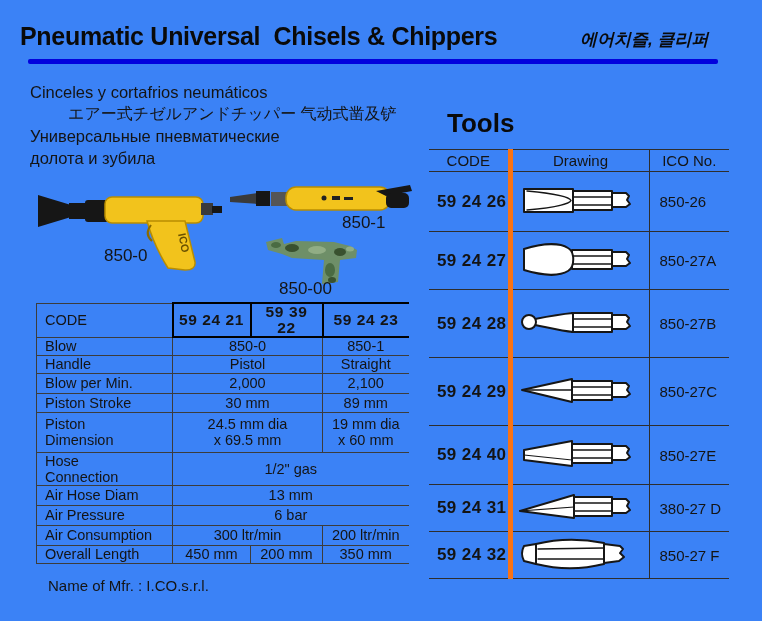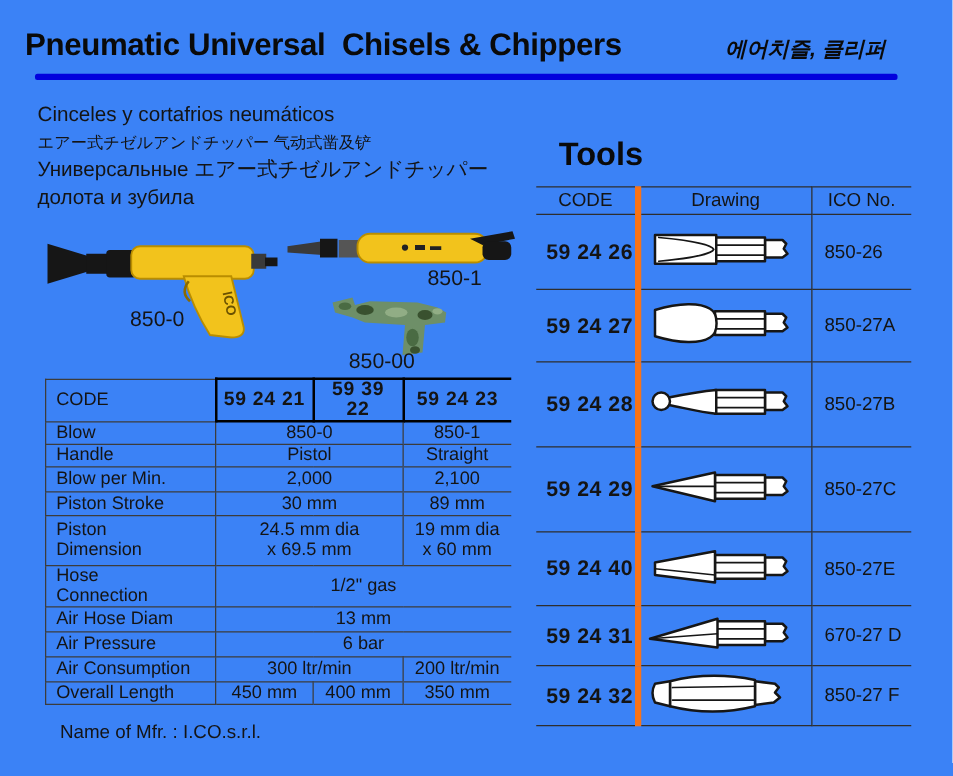--- a/index.html
+++ b/index.html
@@ -12,21 +12,21 @@
     left:20px;top:22px;font-size:25px;font-weight:bold;letter-spacing:-0.3px;
     white-space:pre;color:#0a0a0a;
   }
   .page-title-kr{
     left:580px;top:28px;font-size:17px;font-weight:bold;font-style:italic;color:#0a0a0a;
   }
   .title-underline{left:28px;top:59px;width:690px;height:5px;background:#0202dd;border-radius:2px;}
   .intro{left:30px;top:81px;color:#141414;}
   .intro div{white-space:nowrap;}
   .intro .l1{font-size:16.5px;line-height:22px;}
-  .intro .l2{font-size:13px;line-height:22px;}
+  .intro .l2{font-size:16px;line-height:22px;margin-left:38px;}
   .intro .l3,.intro .l4{font-size:16.5px;line-height:22px;}
   .prod-label{font-size:17px;color:#141414;}
 
   table{border-collapse:collapse;table-layout:fixed;}
   
   .spec{left:36px;top:302px;width:372px;}
   .spec td{
     border-top:1px solid #3c3c3c;border-bottom:1px solid #3c3c3c;
     font-size:14.5px;line-height:16px;padding:0 3px;vertical-align:middle;color:#141414;
   }
@@ -67,21 +67,21 @@
 
 <div class="page">
 
   <div class="abs page-title">Pneumatic Universal  Chisels &amp; Chippers</div>
   <div class="abs page-title-kr">에어치즐, 클리퍼</div>
   <div class="abs title-underline" style="background: rgb(2, 2, 221);"></div>
 
   <div class="abs intro">
     <div class="l1">Cinceles y cortafrios neumáticos</div>
     <div class="l2">エアー式チゼルアンドチッパー 气动式凿及铲</div>
-    <div class="l3">Универсальные エアー式チゼルアンドチッパー</div>
+    <div class="l3">Универсальные пневматические</div>
     <div class="l4">долота и зубила</div>
   </div>
 
   <div class="abs" style="left:35px;top:188px;">
     <svg width="190" height="85" viewBox="0 0 190 85">
       <polygon class="f-black" points="3,7 36,17 36,29 3,39"></polygon>
       <rect class="f-black" x="34" y="15" width="18" height="16"></rect>
       <rect class="f-black" x="50" y="12" width="24" height="22" rx="3"></rect>
       <rect class="f-yellow" x="70" y="9" width="98" height="26" rx="7"></rect>
       <rect class="f-dgray" x="166" y="15" width="12" height="12"></rect>
@@ -174,21 +174,21 @@
           <td class="val" colspan="3">6 bar</td>
         </tr>
         <tr>
           <td class="lbl">Air Consumption</td>
           <td class="val" colspan="2">300 ltr/min</td>
           <td class="val" colspan="1">200 ltr/min</td>
         </tr>
         <tr>
           <td class="lbl">Overall Length</td>
           <td class="val" colspan="1">450 mm</td>
-          <td class="val" colspan="1">400 mm</td>
+          <td class="val" colspan="1">200 mm</td>
           <td class="val" colspan="1">350 mm</td>
         </tr>
       </tbody>
   </table>
 
   <div class="abs mfr-note">Name of Mfr. : I.CO.s.r.l.</div>
 
   <div class="abs tools-title">Tools</div>
   <table class="abs tools">
     <colgroup>
@@ -276,21 +276,21 @@
           <td class="draw"><svg width="130" height="42" viewBox="0 0 130 42">
               <g fill="#ffffff" stroke="#161616" stroke-width="2" stroke-linejoin="round" stroke-linecap="round">
                 <path d="M96 14 H110 L113 17 L111 21 L114 25 L110 28 H96 Z"></path>
                 <rect x="56" y="12" width="40" height="19"></rect>
                 <line x1="56" y1="18" x2="96" y2="18" stroke-width="1.4"></line>
                 <line x1="56" y1="26" x2="96" y2="26" stroke-width="1.4"></line>
                 <path d="M4 26 L58 10 L58 33 Z"></path>
                 <line x1="4" y1="26" x2="58" y2="22" stroke-width="1.2"></line>
               </g>
             </svg></td>
-          <td class="ico">670-27 D</td>
+          <td class="ico">380-27 D</td>
         </tr>
         <tr>
           <td class="code">59 24 32</td>
           <td class="draw"><svg width="130" height="42" viewBox="0 0 130 42">
               <g fill="#ffffff" stroke="#161616" stroke-width="2" stroke-linejoin="round" stroke-linecap="round">
                 <path d="M88 12 L104 14 L107 17 L104 21 L108 25 L103 29 L88 31 Z"></path>
                 <path d="M20 12 C44 6 68 7 88 11 L88 32 C68 37 44 38 20 32 Z"></path>
                 <line x1="22" y1="17" x2="88" y2="16" stroke-width="1.4"></line>
                 <line x1="22" y1="27" x2="88" y2="27" stroke-width="1.4"></line>
                 <path d="M8 14 Q4 21.5 8 29 L20 32 L20 12 Z"></path>

